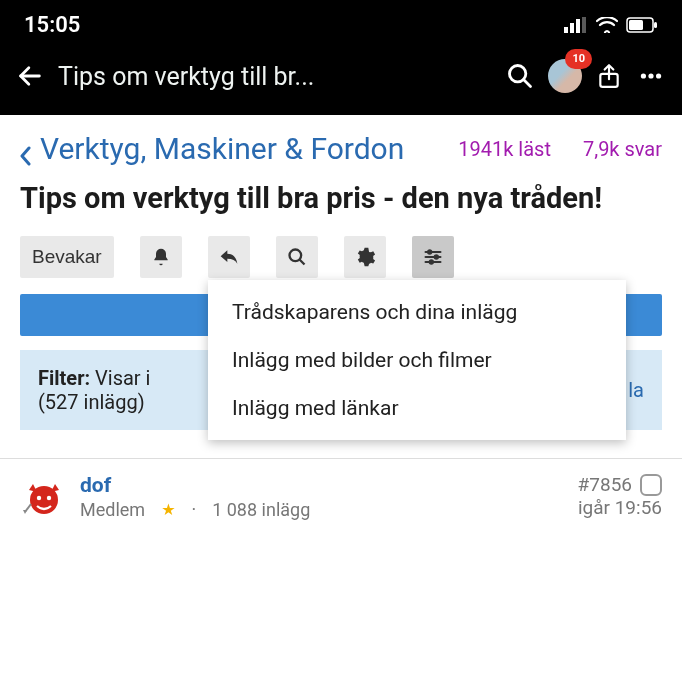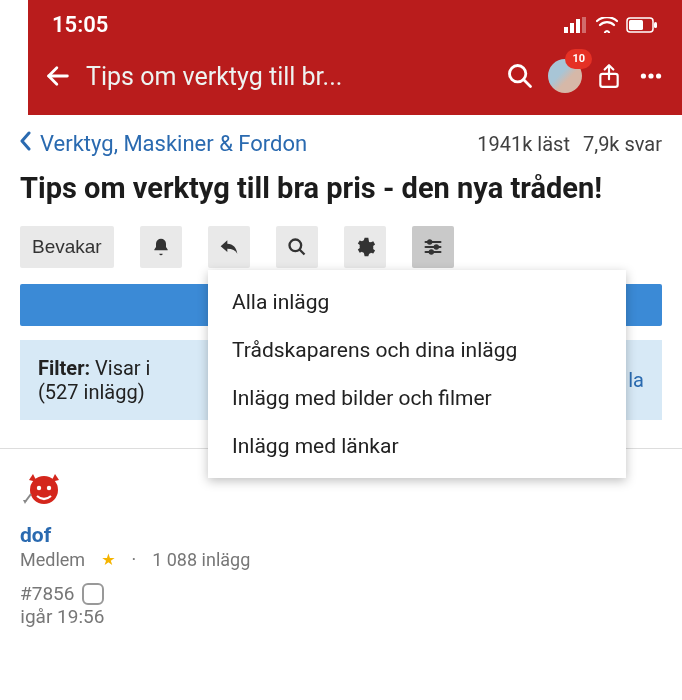--- a/index.html
+++ b/index.html
@@ -4,23 +4,22 @@
 <style>
   * { box-sizing: border-box; margin: 0; padding: 0; }
   body {
     font-family: -apple-system, BlinkMacSystemFont, "Segoe UI", Roboto, Helvetica, Arial, sans-serif;
     width: 682px;
     height: 700px;
     background: #fff;
     overflow: hidden;
   }
   .header {
-    background: #b91c1c;
+    background: #000000;
     color: #fff;
-    margin-left: 28px;
   }
   .status-bar {
     display: flex;
     justify-content: space-between;
     align-items: center;
     padding: 12px 24px 8px;
     font-size: 22px;
     font-weight: 600;
   }
   .status-right { display: flex; align-items: center; gap: 8px; }
@@ -57,25 +56,25 @@
   }
   .icon-btn { display:flex; align-items:center; justify-content:center; }
   .content { padding: 16px 20px 0; }
   .breadcrumb-row {
     display: flex;
     align-items: center;
     justify-content: space-between;
     margin-bottom: 14px;
   }
   .breadcrumb {
-    display: flex; align-items: flex-start; gap: 8px;
+    display: flex; align-items: flex-end; gap: 8px;
     color: #2a6ab0;
-    font-size: 22px;
-  }
-  .stats { color: #404040; font-size: 20px; display:flex; gap:13px;}
+    font-size: 30px;
+  }
+  .stats { color: #a21caf; font-size: 20px; display:flex; gap:32px;}
   .thread-title {
     font-size: 29px;
     font-weight: 700;
     color: #1c1c1c;
     line-height: 1.25;
     margin-bottom: 20px;
   }
   .toolbar {
     display: flex;
     align-items: flex-end;
@@ -134,21 +133,20 @@
     align-items: flex-start;
   }
   .filter-box b { font-weight:700; }
   .filter-link { color:#2a6ab0; align-self:center; }
   .divider { height:1px; background:#ddd; margin-top:28px; }
   .post-row {
     display:flex;
     align-items:flex-start;
     padding: 14px 20px 0;
     gap: 12px;
-    flex-direction: column;
   }
   .post-avatar {
     width:48px; height:48px;
     display:flex; align-items:center; justify-content:center;
   }
   .post-meta { flex:1; }
   .post-user { color:#2a6ab0; font-size:21px; font-weight:700; }
   .post-sub { color:#777; font-size:18px; display:flex; align-items:center; gap:16px; margin-top:2px;}
   .post-right { text-align:right; color:#777; font-size:19px; }
   .post-right-top { display:flex; align-items:center; gap:8px; justify-content:flex-end;}
@@ -258,21 +256,20 @@
           <line x1="3" y1="6" x2="21" y2="6"></line>
           <line x1="3" y1="12" x2="21" y2="12"></line>
           <line x1="3" y1="18" x2="21" y2="18"></line>
           <circle cx="8" cy="6" r="2" fill="#333"></circle>
           <circle cx="16" cy="12" r="2" fill="#333"></circle>
           <circle cx="10" cy="18" r="2" fill="#333"></circle>
         </svg>
     </button>
 
     <div class="dropdown">
-      <div class="dropdown-item">Alla inlägg</div>
       <div class="dropdown-item">Trådskaparens och dina inlägg</div>
       <div class="dropdown-item">Inlägg med bilder och filmer</div>
       <div class="dropdown-item">Inlägg med länkar</div>
     </div>
   </div>
 
   <div class="blue-bar"></div>
 
   <div class="filter-box">
     <div>

